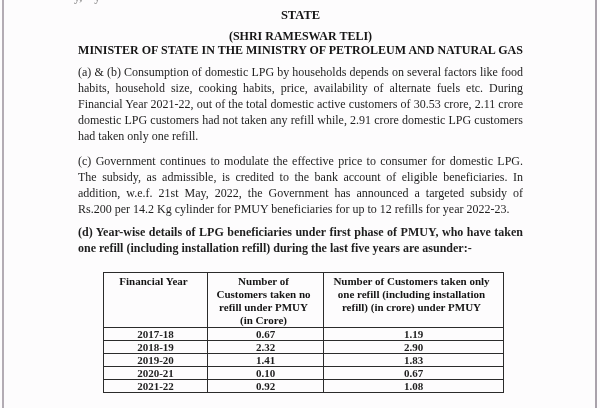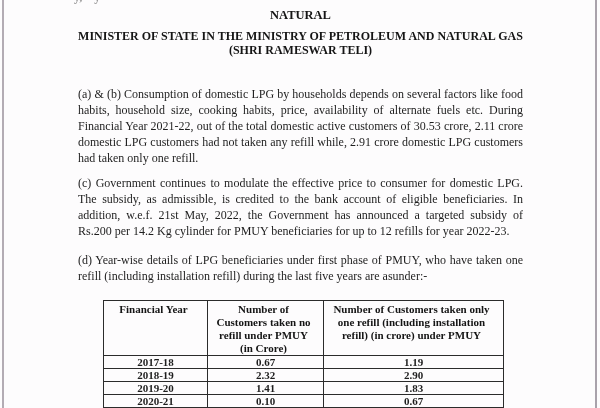--- a/index.html
+++ b/index.html
@@ -61,23 +61,23 @@
     font-weight: bold;
     line-height: 13.5px;
     color: #151515;
   }
   .para {
     margin: 0;
     font-size: 12px;
     line-height: 16px;
     text-align: justify;
   }
-  .para-ab { margin-top: 29px; }
+  .para-ab { margin-top: 7px; }
   .para-c  { margin-top: 9px; }
-  .para-d  { margin-top: 13px; }
+  .para-d  { margin-top: 7px; font-weight: bold; }
   table.data-table {
     border-collapse: collapse;
     margin: 16px 0 0 25px;
     width: 400px;
     table-layout: fixed;
   }
   table.data-table th,
   table.data-table td {
     border: 1px solid #2b2b2b;
     font-size: 11px;
@@ -111,25 +111,25 @@
 <div class="page">
   <div class="scan-edge left"></div>
   <div class="scan-edge right"></div>
 
   <div class="clip-artifact">
     <span>y,    y</span>
   </div>
 
   <div class="content">
 
-    <div class="answer-heading">NATURAL</div>
+    <div class="answer-heading">STATE</div>
 
     <div class="minister-heading">
+      <div>(SHRI RAMESWAR TELI)</div>
       <div>MINISTER OF STATE IN THE MINISTRY OF PETROLEUM AND NATURAL GAS</div>
-      <div>(SHRI RAMESWAR TELI)</div>
     </div>
 
     <p class="para para-ab">(a) &amp; (b) Consumption of domestic LPG by households depends on several factors like food habits, household size, cooking habits, price, availability of alternate fuels etc. During Financial Year 2021-22, out of the total domestic active customers of 30.53 crore, 2.11 crore domestic LPG customers had not taken any refill while, 2.91 crore domestic LPG customers had taken only one refill.</p>
 
     <p class="para para-c">(c) Government continues to modulate the effective price to consumer for domestic LPG. The subsidy, as admissible, is credited to the bank account of eligible beneficiaries. In addition, w.e.f. 21st May, 2022, the Government has announced a targeted subsidy of Rs.200 per 14.2 Kg cylinder for PMUY beneficiaries for up to 12 refills for year 2022-23.</p>
 
     <p class="para para-d">(d) Year-wise details of LPG beneficiaries under first phase of PMUY, who have taken one refill (including installation refill) during the last five years are asunder:-</p>
 
     <table class="data-table">
       <colgroup>

